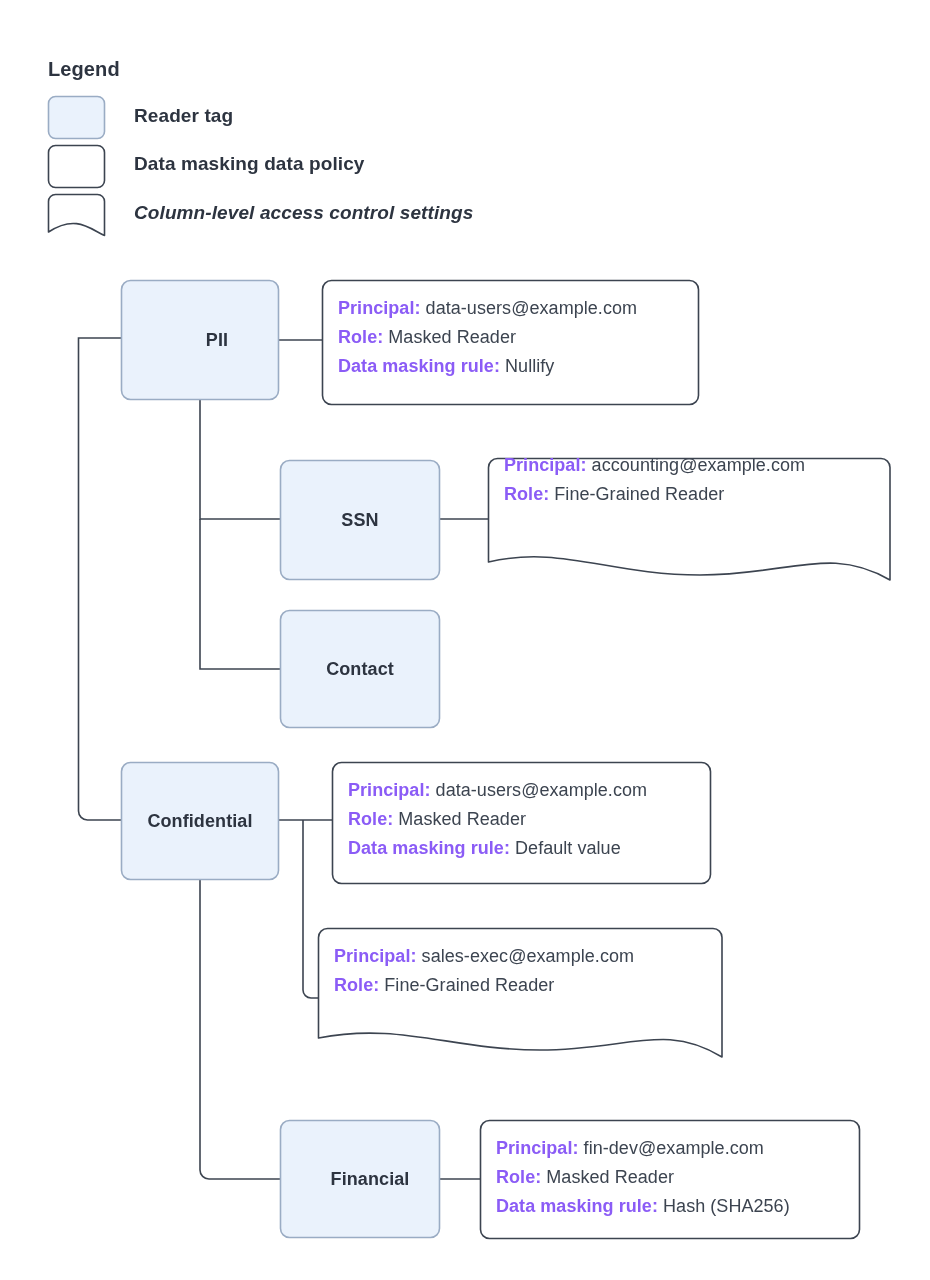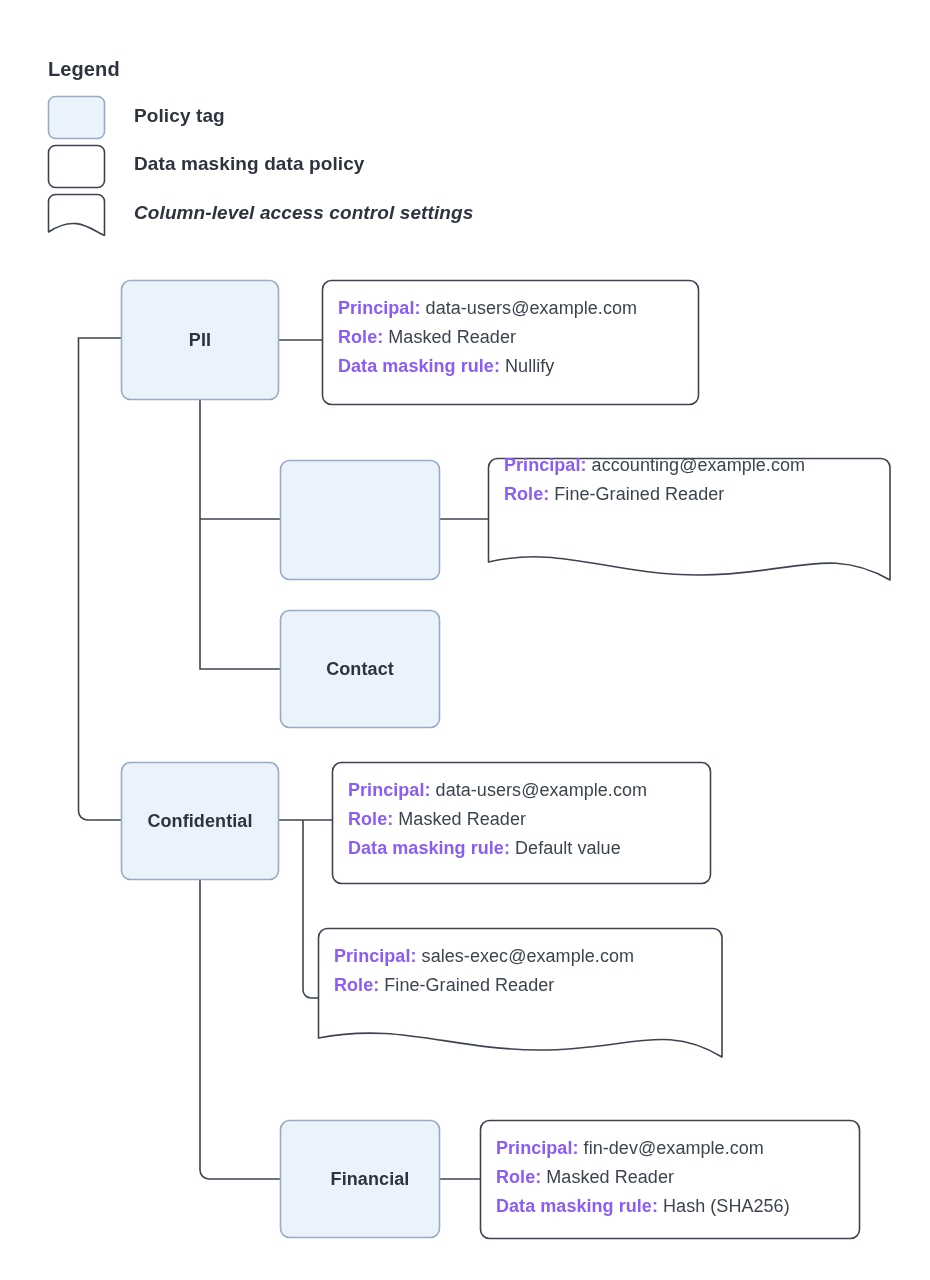--- a/index.html
+++ b/index.html
@@ -24,21 +24,21 @@
   .lg2 { left: 134px; top: 153px; text-align: center; }
   .lg3 { left: 134px; top: 202px; font-style: italic; }
 
   
   .tag-node {
     position: absolute;
     display: flex; align-items: center; justify-content: center;
     font-size: 18px; font-weight: bold; color: #2d3440;
     letter-spacing: .1px; text-align: center;
   }
-  .node-pii          { left: 121px; top: 280px;  width: 158px; height: 120px; }
+  .node-pii          { left: 138px; top: 280px;  width: 158px; height: 120px; }
   .node-ssn          { left: 280px; top: 460px;  width: 160px; height: 120px; }
   .node-contact      { left: 280px; top: 610px;  width: 160px; height: 118px; }
   .node-confidential { left: 121px; top: 762px;  width: 158px; height: 118px; }
   .node-financial    { left: 280px; top: 1120px; width: 180px; height: 118px; }
 
   
   .detail {
     position: absolute;
     font-size: 18px; color: #3c4450; line-height: 29px;
     letter-spacing: .05px; white-space: nowrap;
@@ -93,25 +93,26 @@
              C 830,545 790,575 700,575
              C 610,575 560,545 488.5,562
              V467.5 a9,9 0 0 1 9,-9 Z" fill="#ffffff" stroke="#3c4450" stroke-width="1.6" stroke-linejoin="round"></path>
     <path d="M327.5,928.5 H713 a9,9 0 0 1 9,9 V1057
              C 665,1022 628,1050 540,1050
              C 452,1050 400,1022 318.5,1038
              V937.5 a9,9 0 0 1 9,-9 Z" fill="#ffffff" stroke="#3c4450" stroke-width="1.6" stroke-linejoin="round"></path>
   </svg>
 
   <div class="legend-title">Legend</div>
-  <div class="legend-label lg1">Policy tag</div>
+  <div class="legend-label lg1">Reader tag</div>
   <div class="legend-label lg2">Data masking data policy</div>
   <div class="legend-label lg3">Column-level access control settings</div>
 
   <div class="tag-node node-pii">PII</div>
+  <div class="tag-node node-ssn">SSN</div>
   <div class="tag-node node-contact">Contact</div>
   <div class="tag-node node-confidential">Confidential</div>
   <div class="tag-node node-financial">Financial</div>
 
   <div class="detail d-pii">
     <div>
       <b>Principal:</b>
       <span>data-users@example.com</span>
     </div>
     <div>

